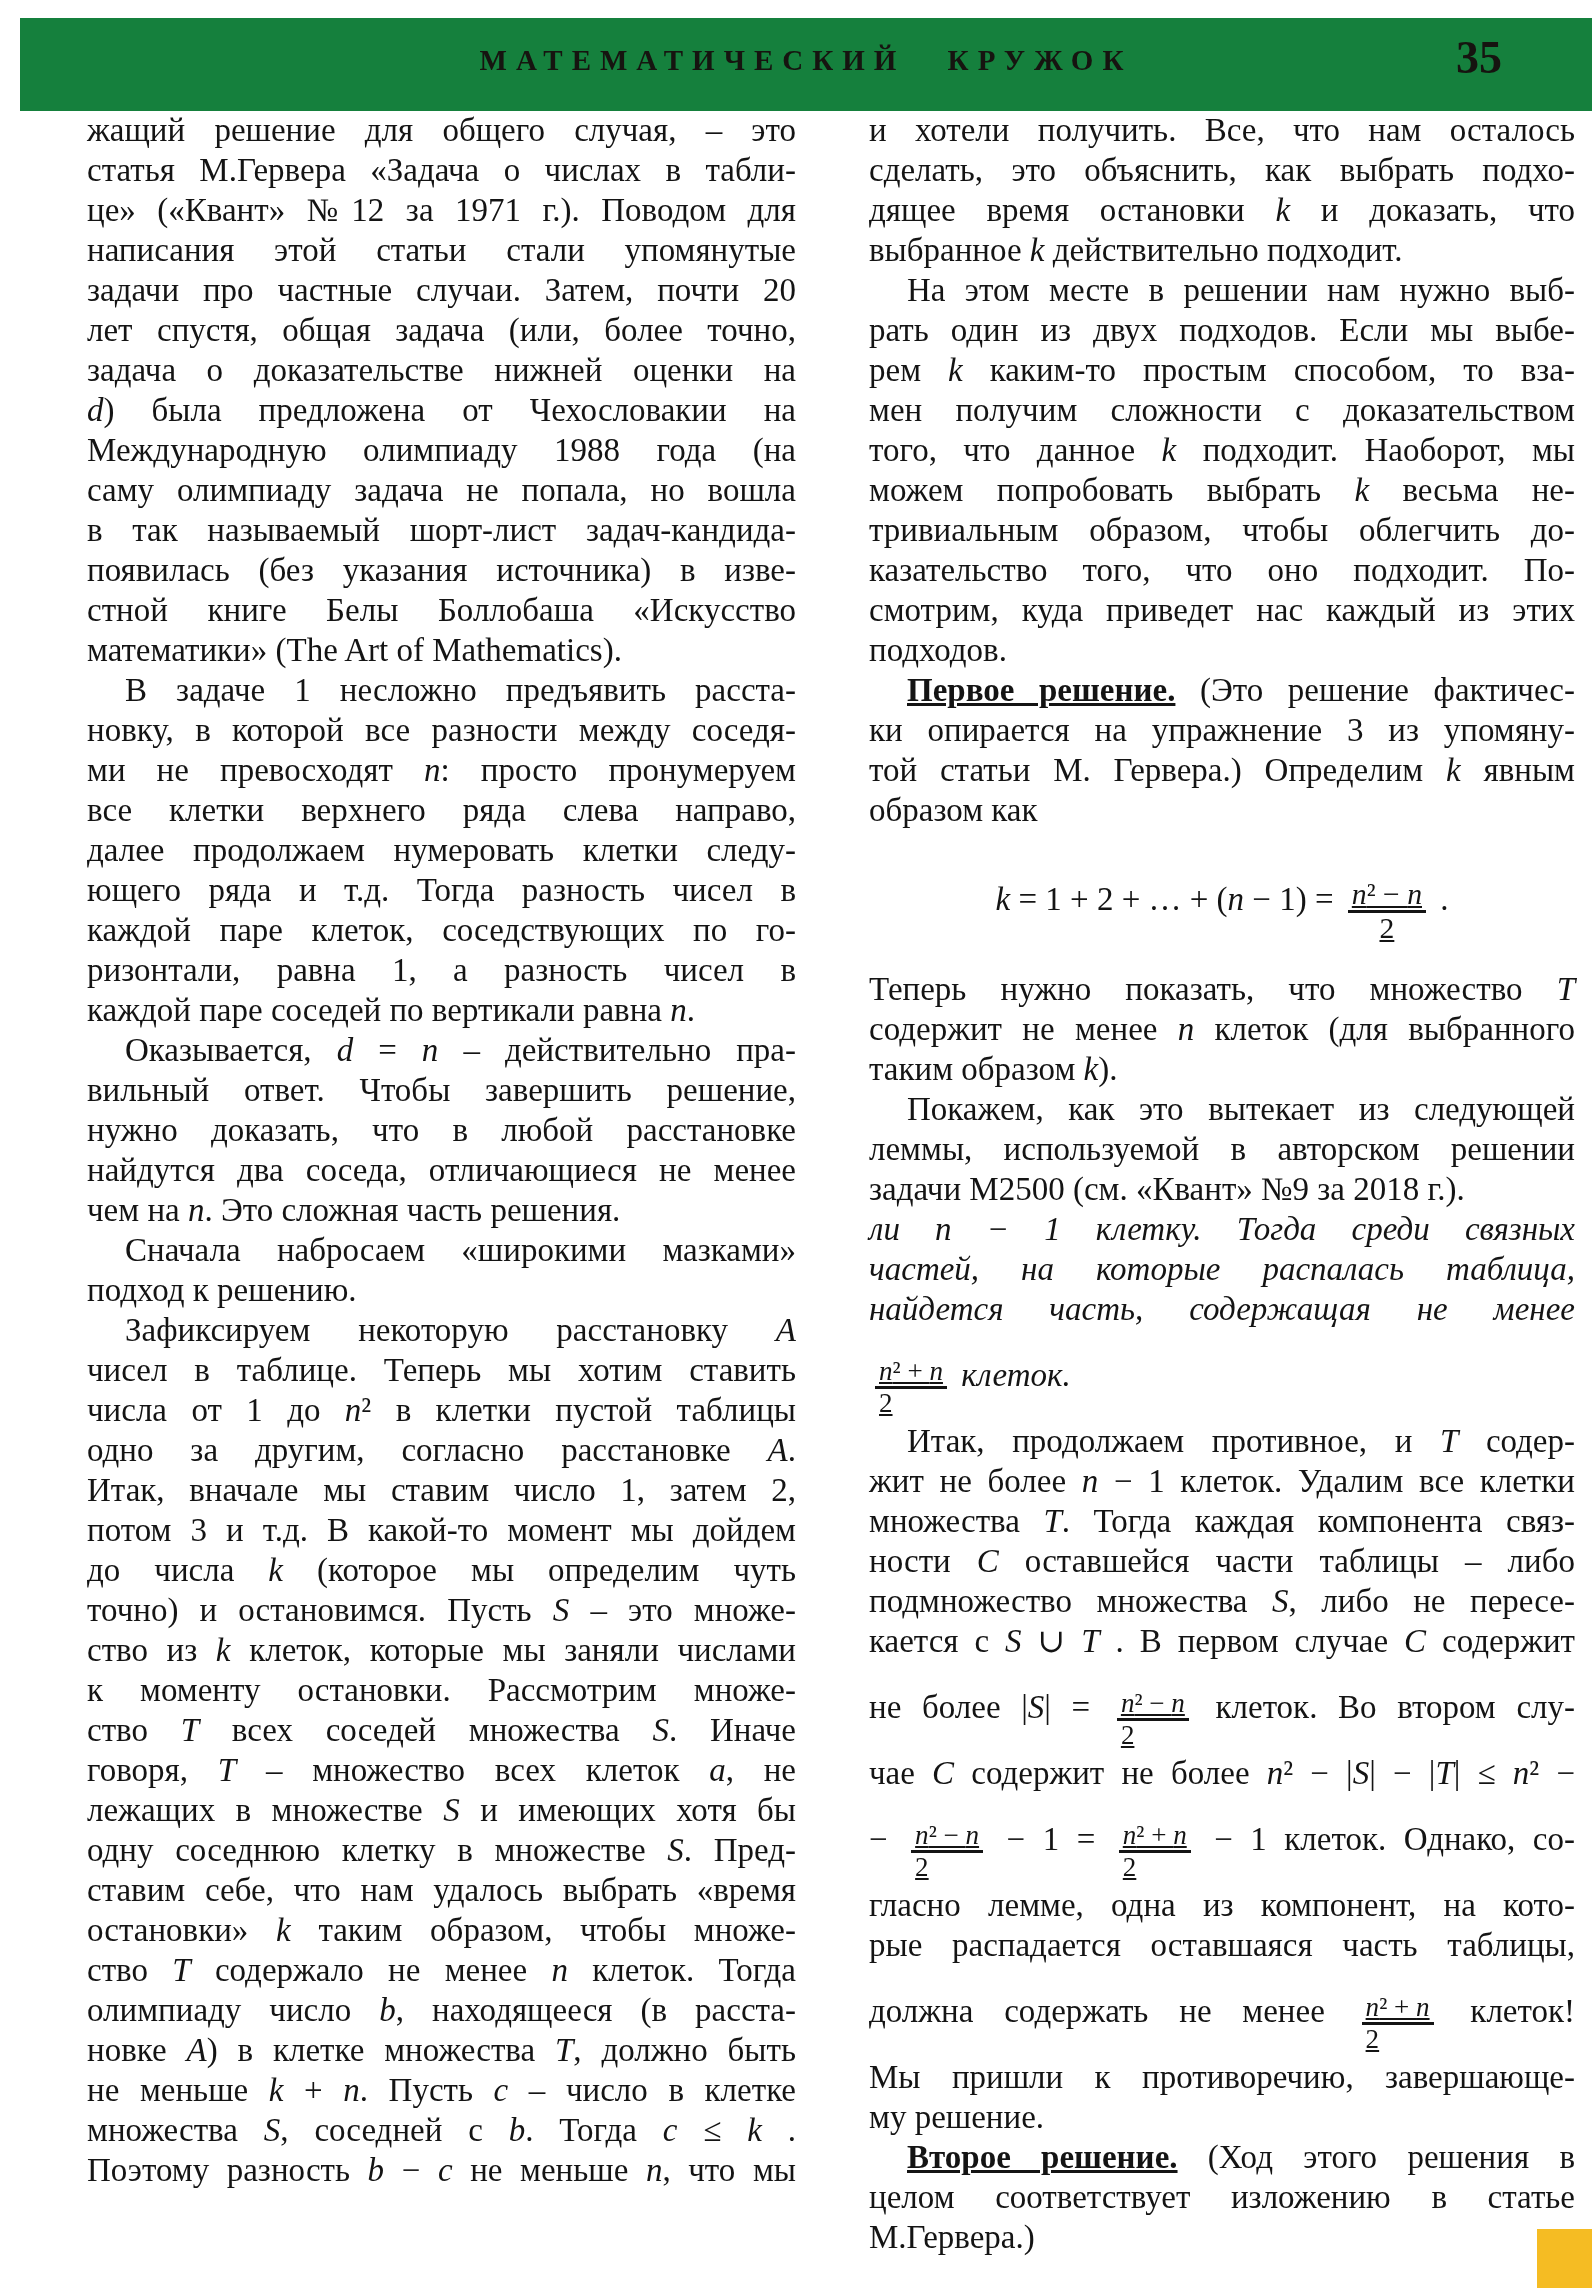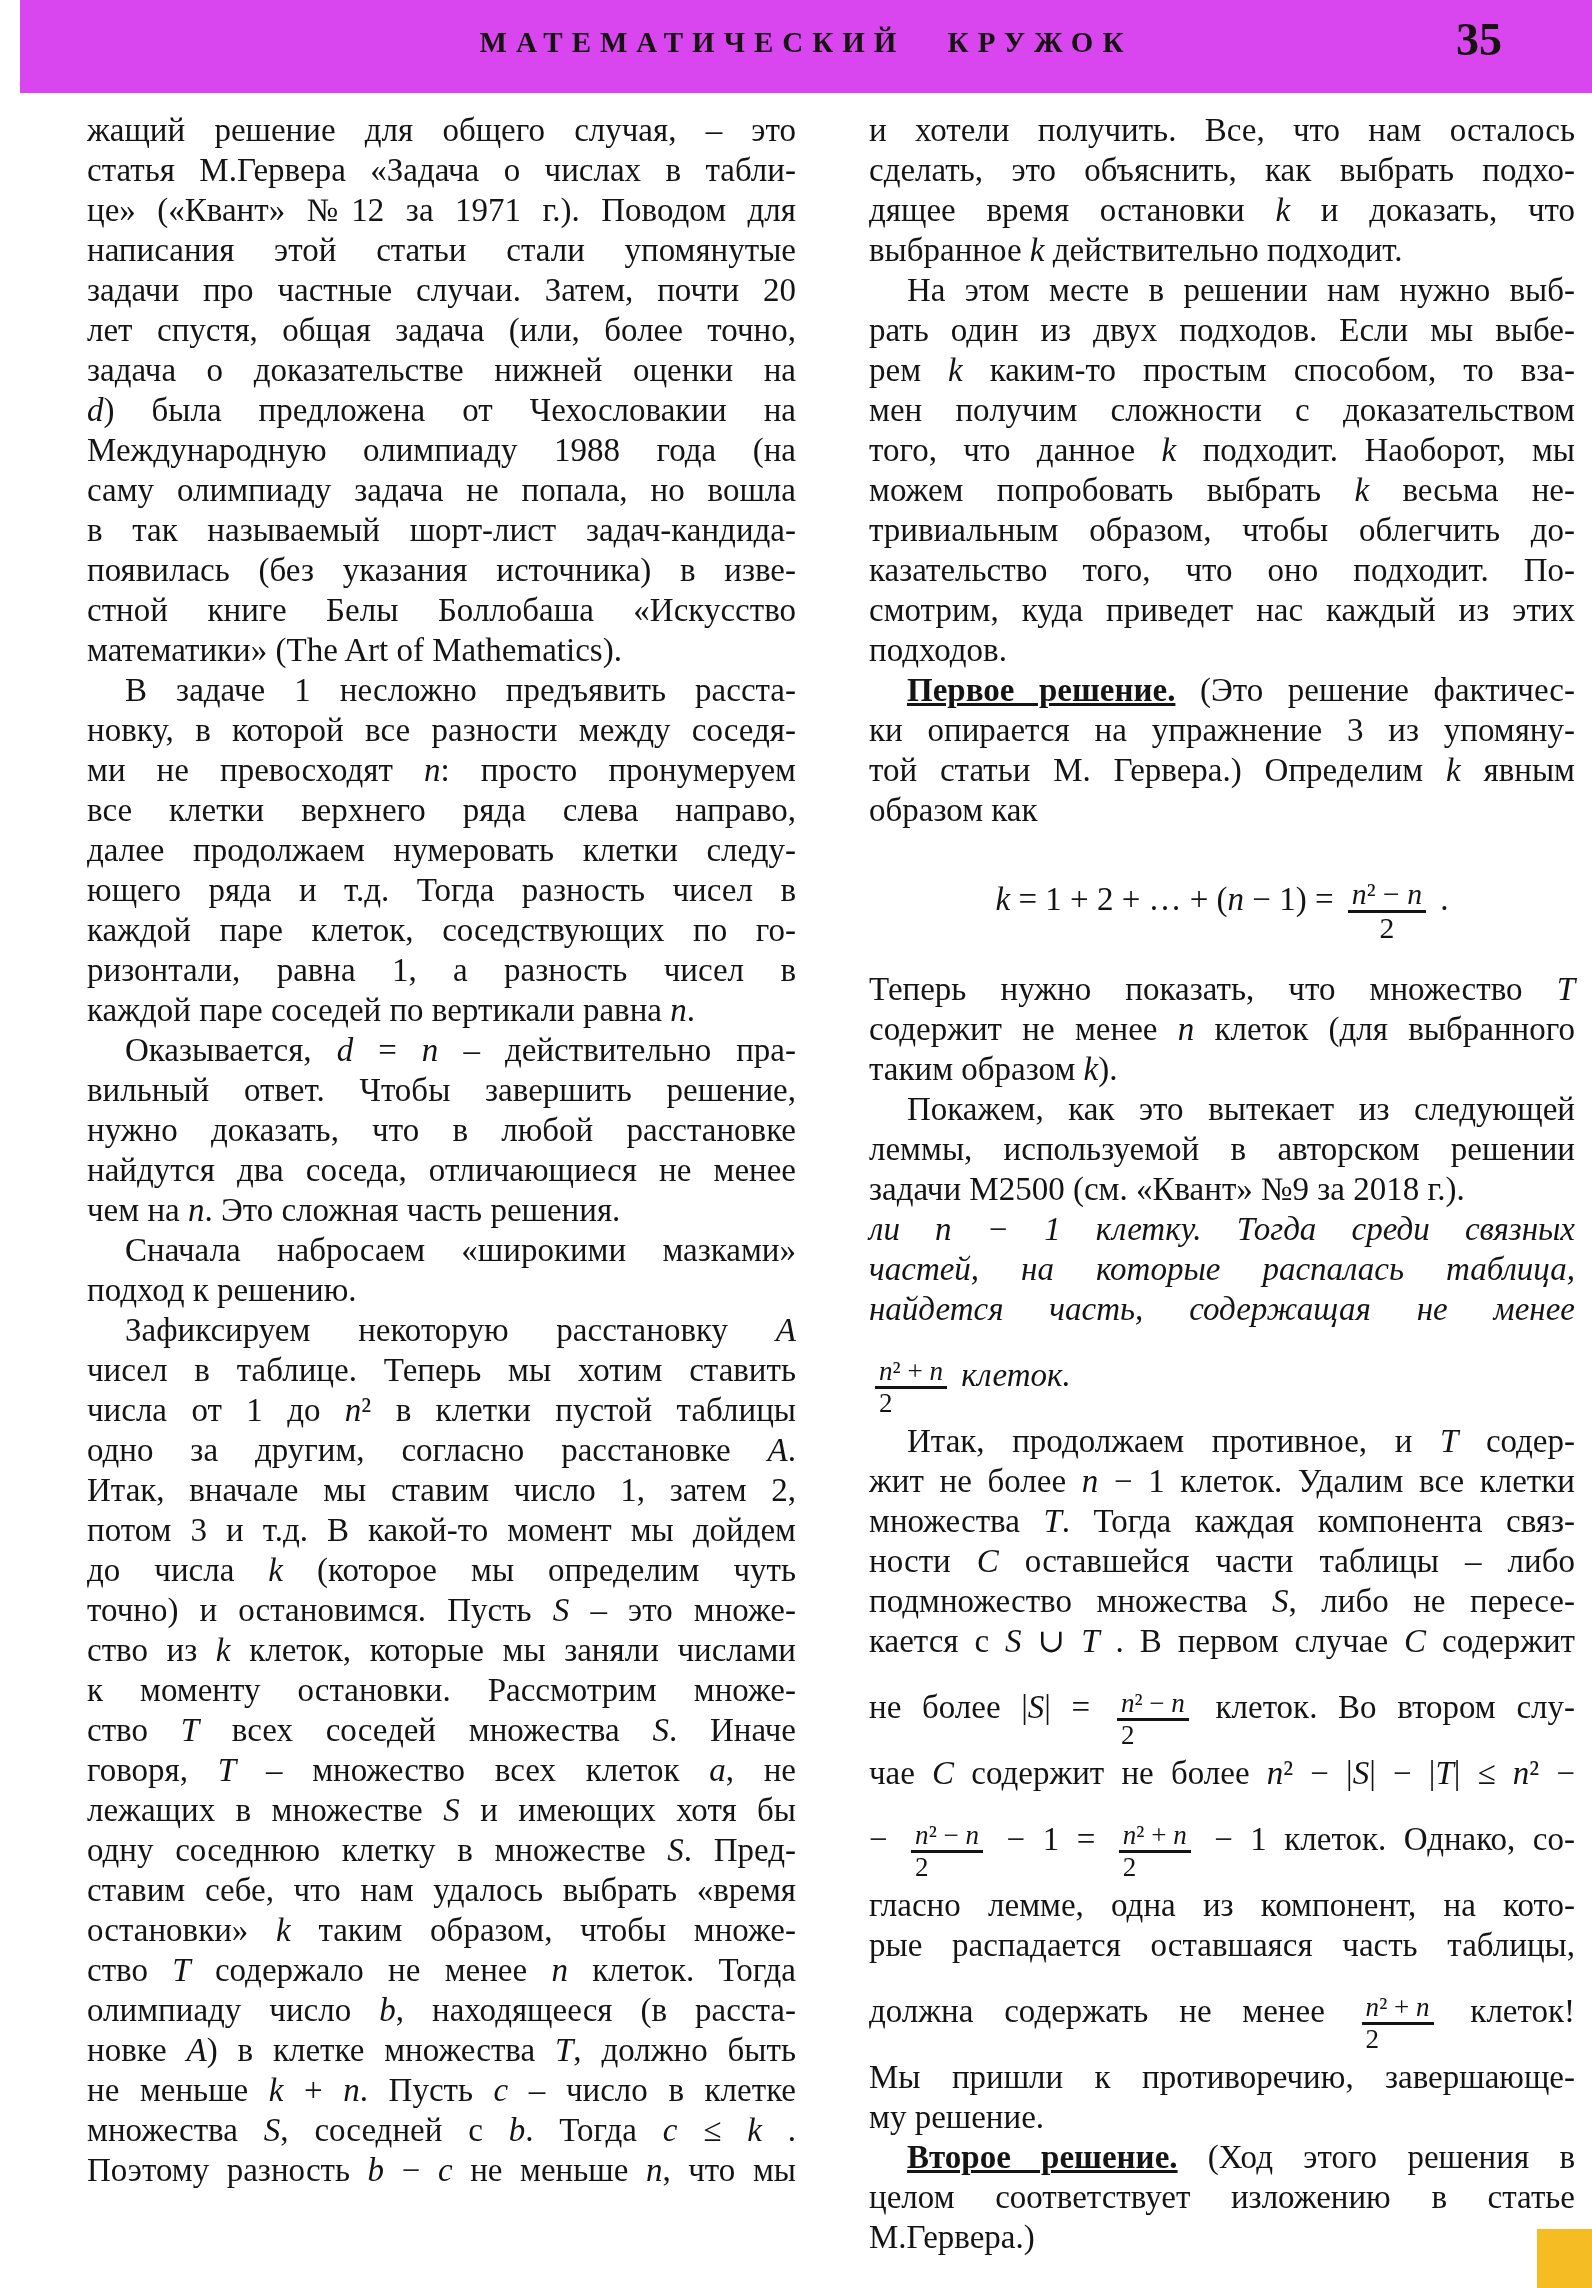--- a/index.html
+++ b/index.html
@@ -24,30 +24,30 @@
   #right-col { left:834px; width:706px; }
   .line { text-align:justify; text-align-last:justify; }
   .line.end { text-align-last:left; }
   .line.ind { text-indent:38px; }
   .line.tall { line-height:92px; }
   .line.formula { text-align:center; text-align-last:center; line-height:139px; height:139px; }
   .i { font-style:italic; }
   .b { font-weight:bold;text-decoration:underline; }
   .frac {
     display:inline-block; vertical-align:-0.95em; text-align:right;
-    line-height:1.05; font-size:0.82em; margin:0 6px;
+    line-height:1.05; font-size:0.82em; margin:0 6px;text-decoration:underline;
   }
   .line.formula .frac { font-size:0.9em; }
   .frac .num { display:block; padding:0 4px; }
   .frac .den { display:block; border-top:3px solid #141414; padding:0 4px; }
 </style>
 </head>
 <body>
 
-<div class="header accent-bg" style="background: #d946ef;">
+<div class="header accent-bg" style="background: #15803d; margin-top: 18px;">
   <div class="title">МАТЕМАТИЧЕСКИЙ КРУЖОК</div>
   <div class="pagenum">35</div>
 </div>
 
 <div class="col" id="left-col">
     <div class="line"><span>жащий решение для общего случая, – это</span></div>
     <div class="line"><span>статья М.Гервера «Задача о числах в табли-</span></div>
     <div class="line"><span>це» («Квант» №12 за 1971 г.). Поводом для</span></div>
     <div class="line"><span>написания этой статьи стали упомянутые</span></div>
     <div class="line"><span>задачи про частные случаи. Затем, почти 20</span></div>

